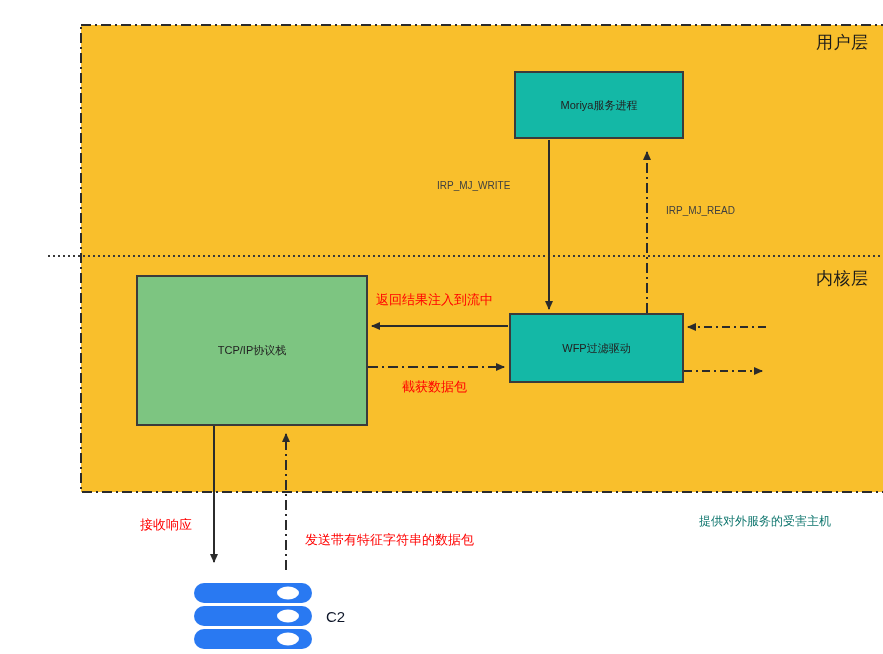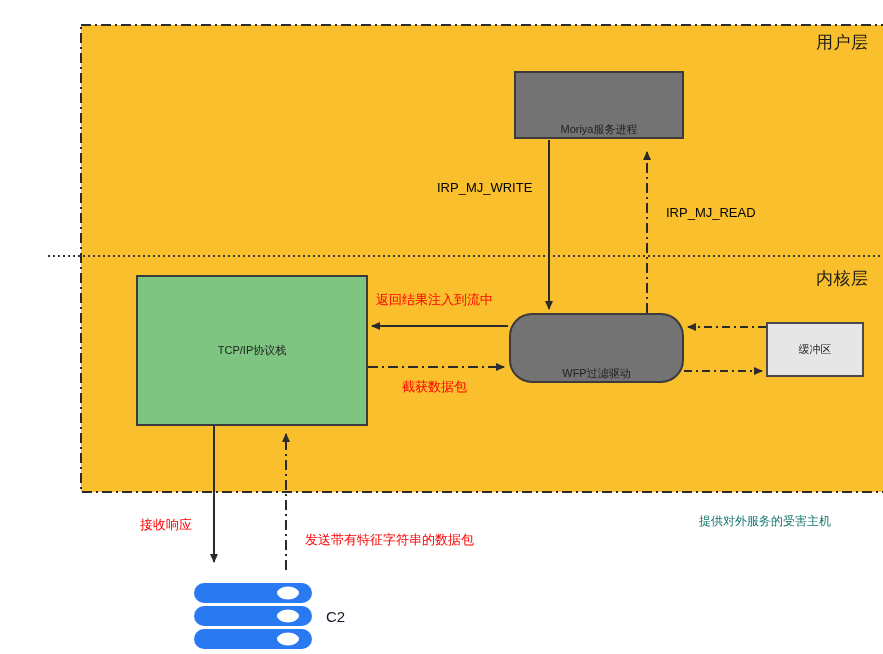--- a/index.html
+++ b/index.html
@@ -15,37 +15,37 @@
 
   .lbl{position:absolute;white-space:nowrap;}
 
   .layer-label{
     font-size:17px;color:#1a1a1a;font-weight:400;letter-spacing:.5px;
   }
   .box-label{
     font-size:11px;color:#222;text-align:center;
   }
   .red-label{
-    font-size:13px;color:#000000;
+    font-size:10px;color:#404040;
   }
   .red-label-cn{
     font-size:13px;color:#FF0000;
   }
   .caption{
     font-size:12px;color:#0f766e;
   }
   .c2-label{font-size:15px;color:#0f172a;}
 
   .node{
     position:absolute;
     border:2px solid #3b3b3b;
     display:flex;align-items:center;justify-content:center;
     box-sizing:border-box;
   }
-  .node.cyan{background:#737373;align-items:flex-end;}
+  .node.cyan{background:#14b8a6;}
   .node.green{background:#7DC581;align-items:center;}
   .node.gray{background:#E6E6E6;border-color:#4a4a4a;}
 </style>
 </head>
 <body>
 
 <div id="stage">
 
   <svg id="canvas" viewBox="0 0 883 654" xmlns="http://www.w3.org/2000/svg">
     <defs>
@@ -91,27 +91,24 @@
   <div class="lbl layer-label" style="left:768px;top:267px;">内核层</div>
 
   <div class="node cyan" style="left:466px;top:71px;width:170px;height:68px;">
     <span class="box-label">Moriya服务进程</span>
   </div>
 
   <div class="node green" style="left:88px;top:275px;width:232px;height:151px;">
     <span class="box-label">TCP/IP协议栈</span>
   </div>
 
-  <div class="node cyan" style="left:461px;top:313px;width:175px;height:70px;border-radius:23px;">
+  <div class="node cyan" style="left:461px;top:313px;width:175px;height:70px;">
     <span class="box-label">WFP过滤驱动</span>
   </div>
 
-  <div class="node gray" style="left:718px;top:322px;width:98px;height:55px;">
-    <span class="box-label">缓冲区</span>
-  </div>
 
   <div class="lbl red-label" style="left:389px;top:180px;">IRP_MJ_WRITE</div>
   <div class="lbl red-label" style="left:618px;top:205px;">IRP_MJ_READ</div>
   <div class="lbl red-label-cn" style="left:328px;top:291px;">返回结果注入到流中</div>
   <div class="lbl red-label-cn" style="left:354px;top:378px;">截获数据包</div>
   <div class="lbl red-label-cn" style="left:92px;top:516px;">接收响应</div>
   <div class="lbl red-label-cn" style="left:257px;top:531px;">发送带有特征字符串的数据包</div>
 
   <div class="lbl c2-label" style="left:278px;top:608px;">C2</div>
 

